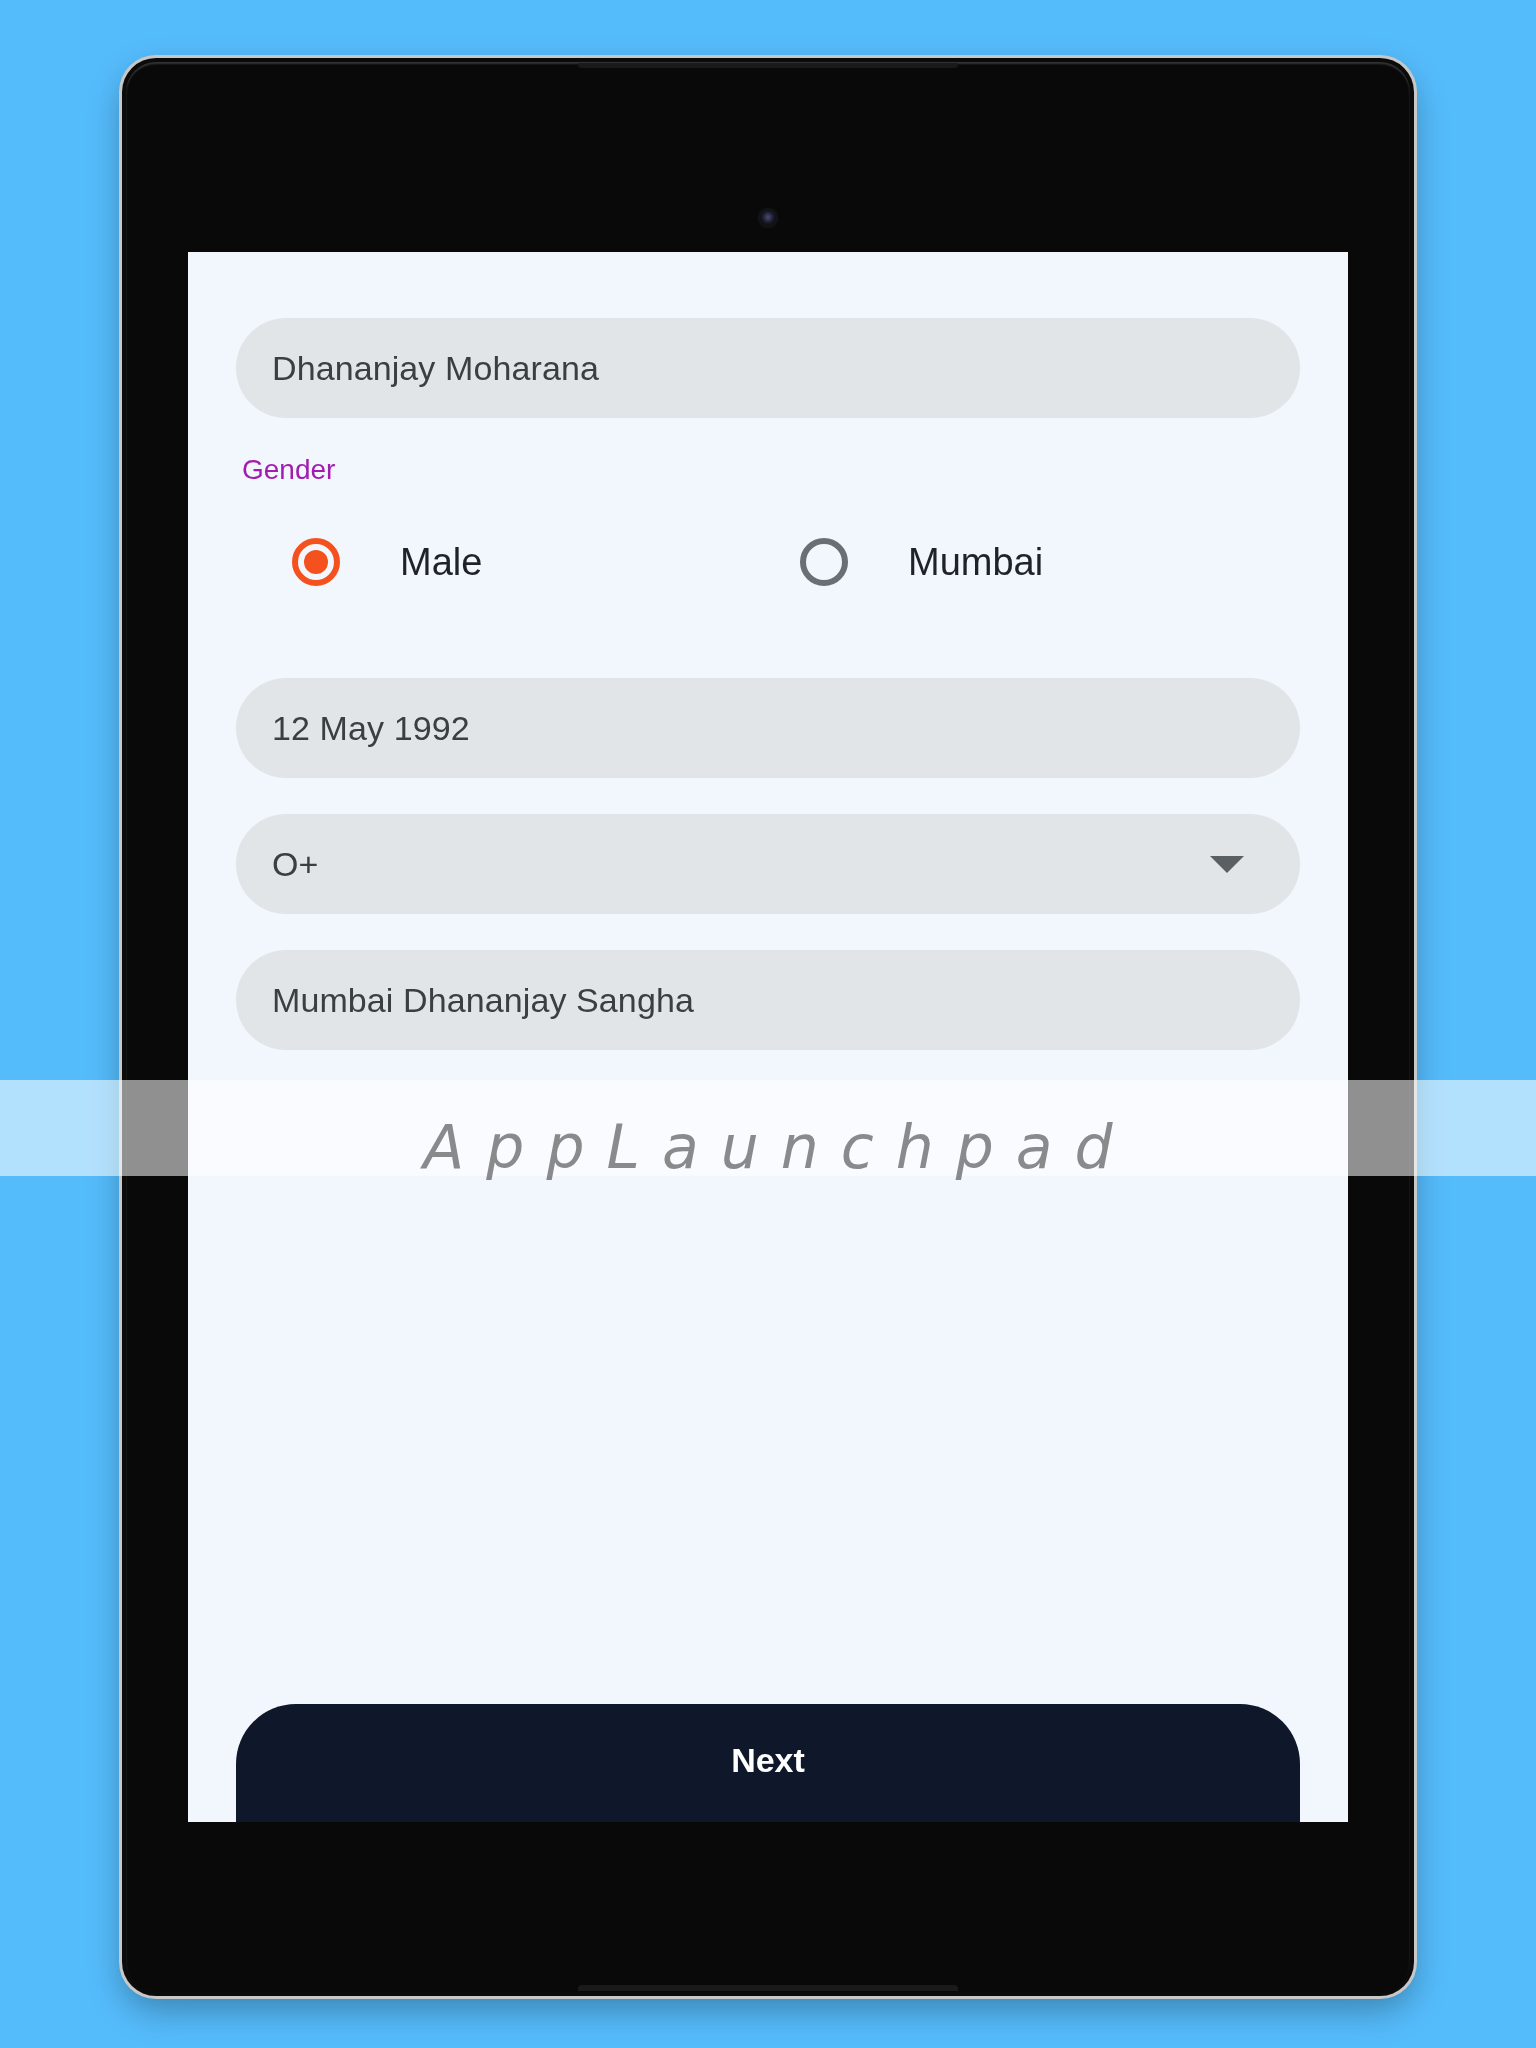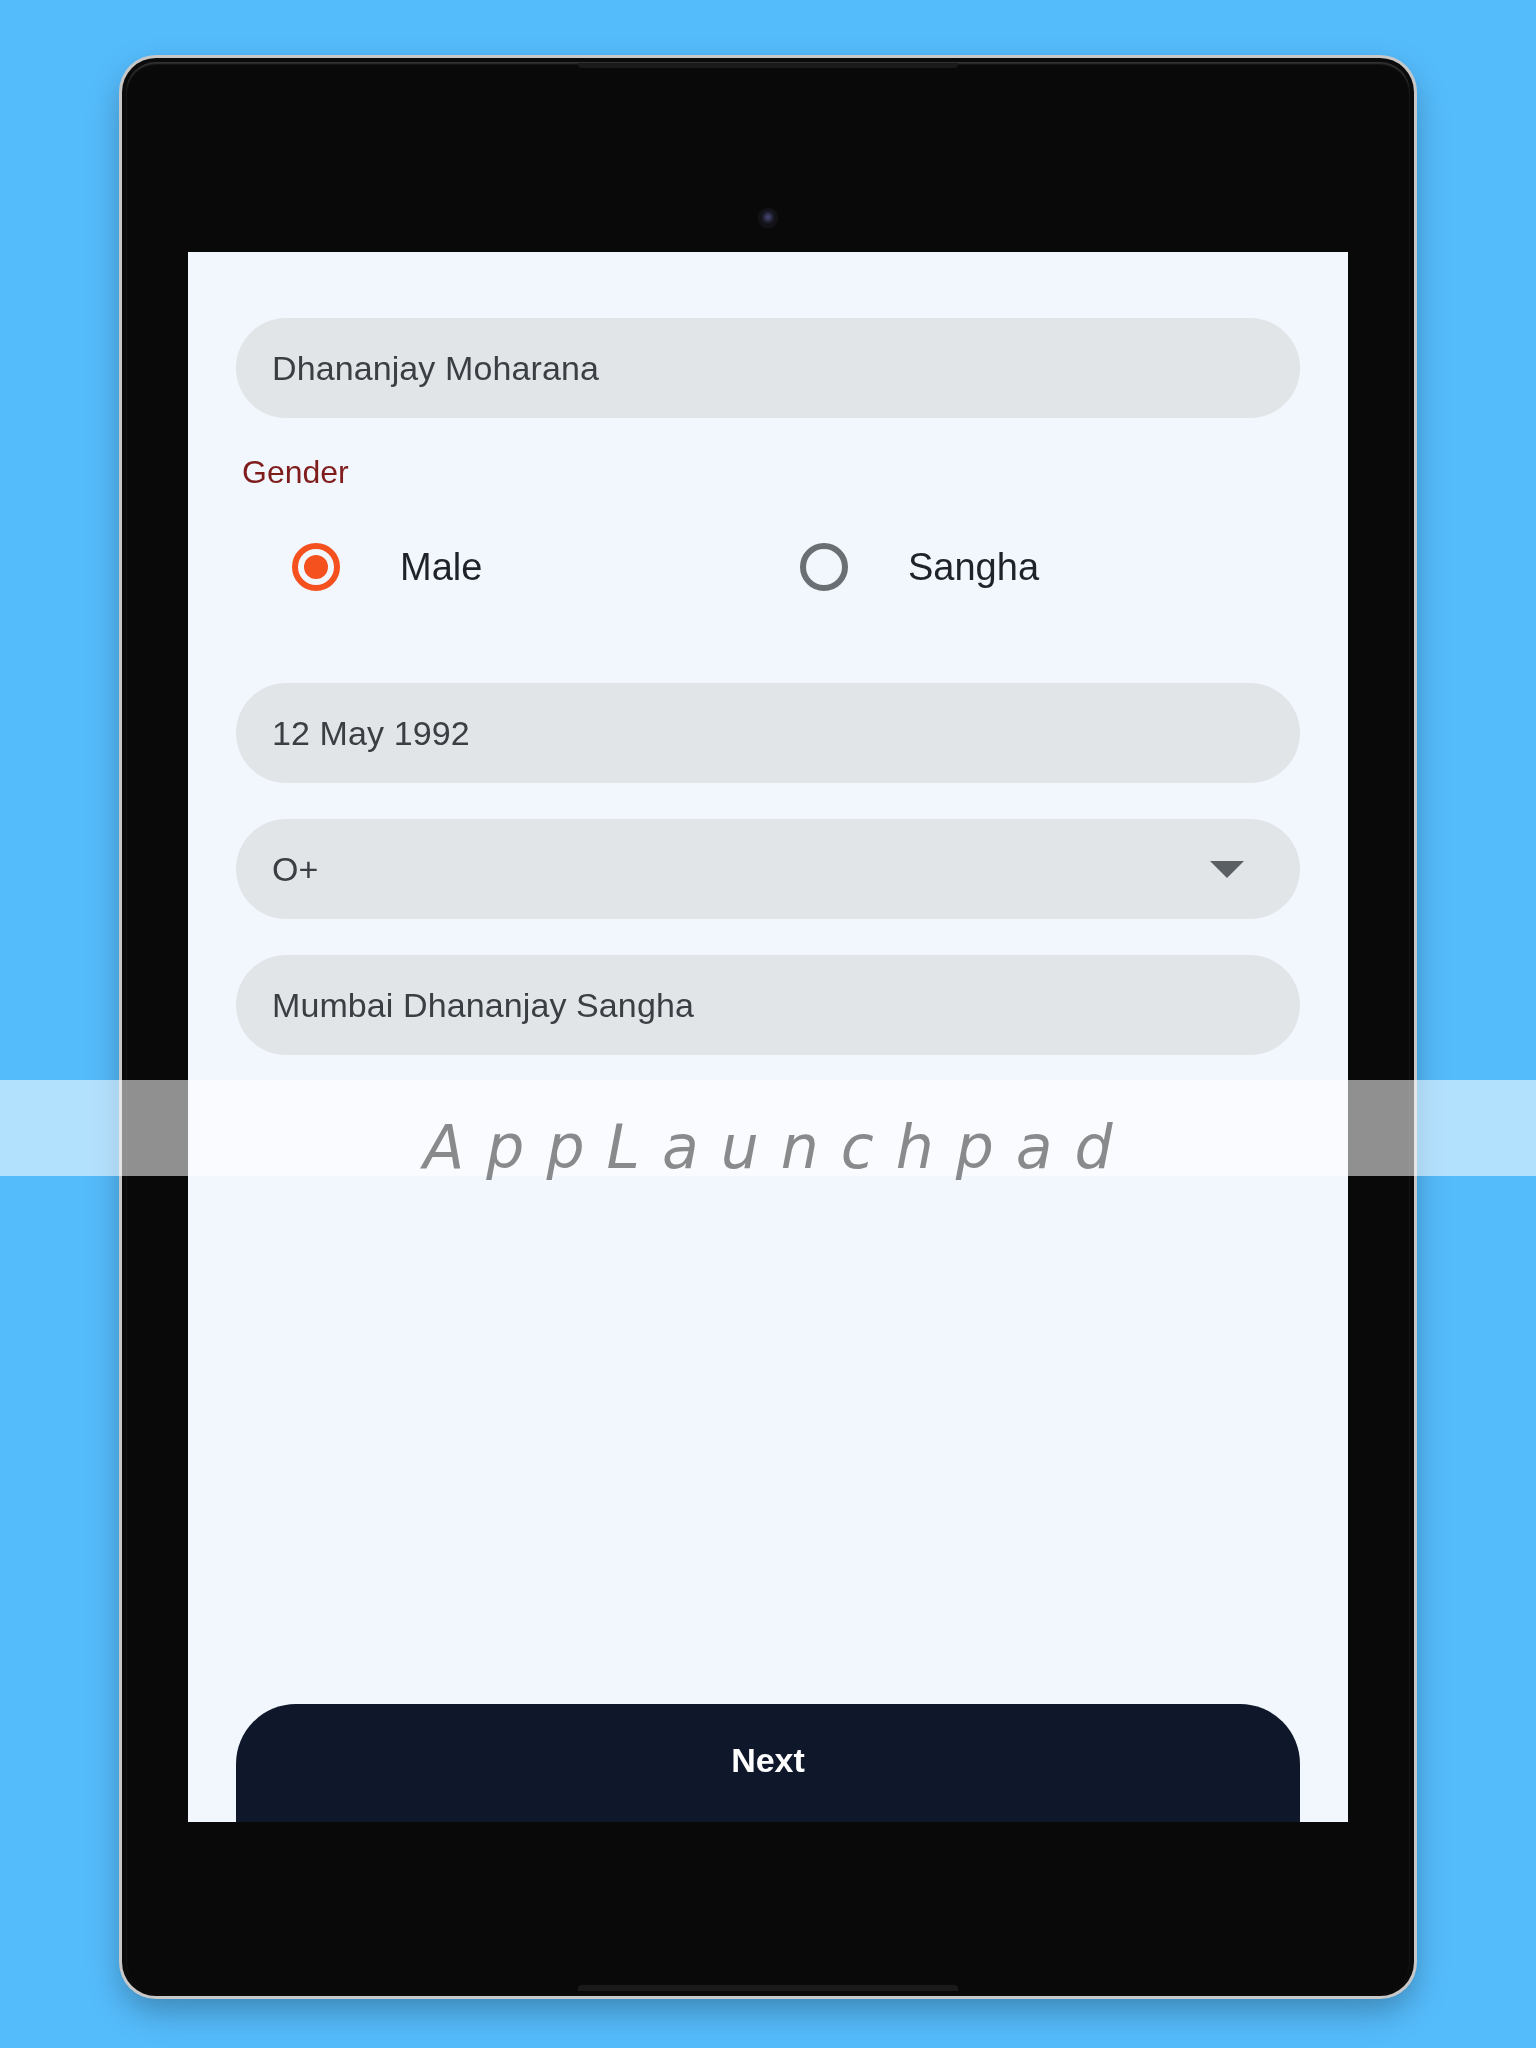--- a/index.html
+++ b/index.html
@@ -122,22 +122,22 @@
     width: 0;
     height: 0;
     border-left: 17px solid transparent;
     border-right: 17px solid transparent;
     border-top: 17px solid #5a5f63;
     margin-right: 20px;
   }
 
   
   .gender-label {
-    font-size: 32px;
-    color: #7f1d1d;
+    font-size: 28px;
+    color: #a21caf;
     margin: 14px 0 14px 6px;
   }
 
   .radio-row {
     display: flex;
     margin: 52px 0 92px 0;
   }
 
   .radio-option {
     display: flex;
@@ -250,21 +250,21 @@
 
     <div class="gender-label">Gender</div>
 
     <div class="radio-row">
       <div class="radio-option">
         <span class="radio checked"></span>
         <span class="radio-text">Male</span>
       </div>
       <div class="radio-option">
         <span class="radio"></span>
-        <span class="radio-text">Sangha</span>
+        <span class="radio-text">Mumbai</span>
       </div>
     </div>
 
     <div class="field" title="Date of Birth">
       <span class="field-text">12 May 1992</span>
     </div>
 
     <div class="field dropdown" title="Blood Group">
       <span class="field-text">O+</span>
       <span class="caret"></span>

